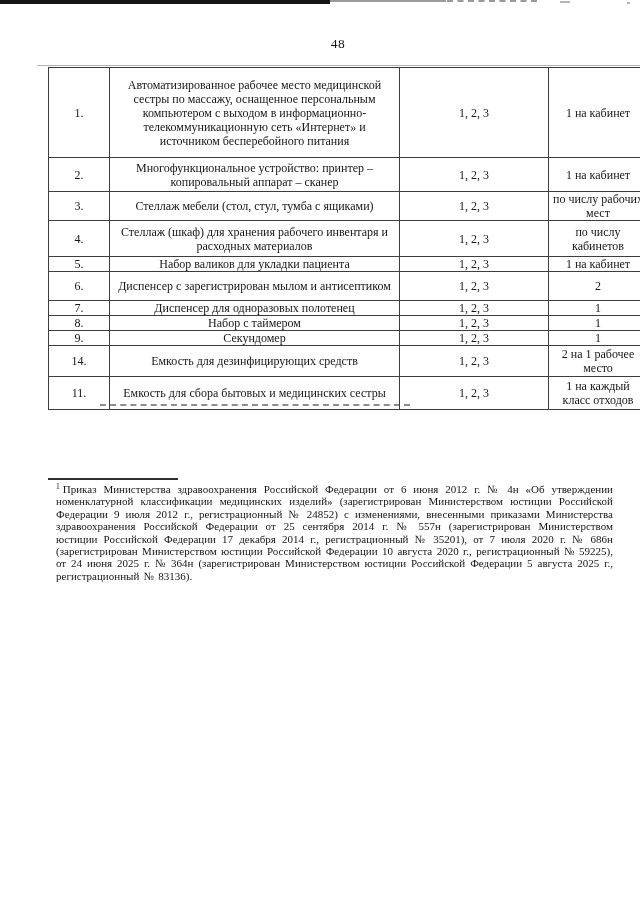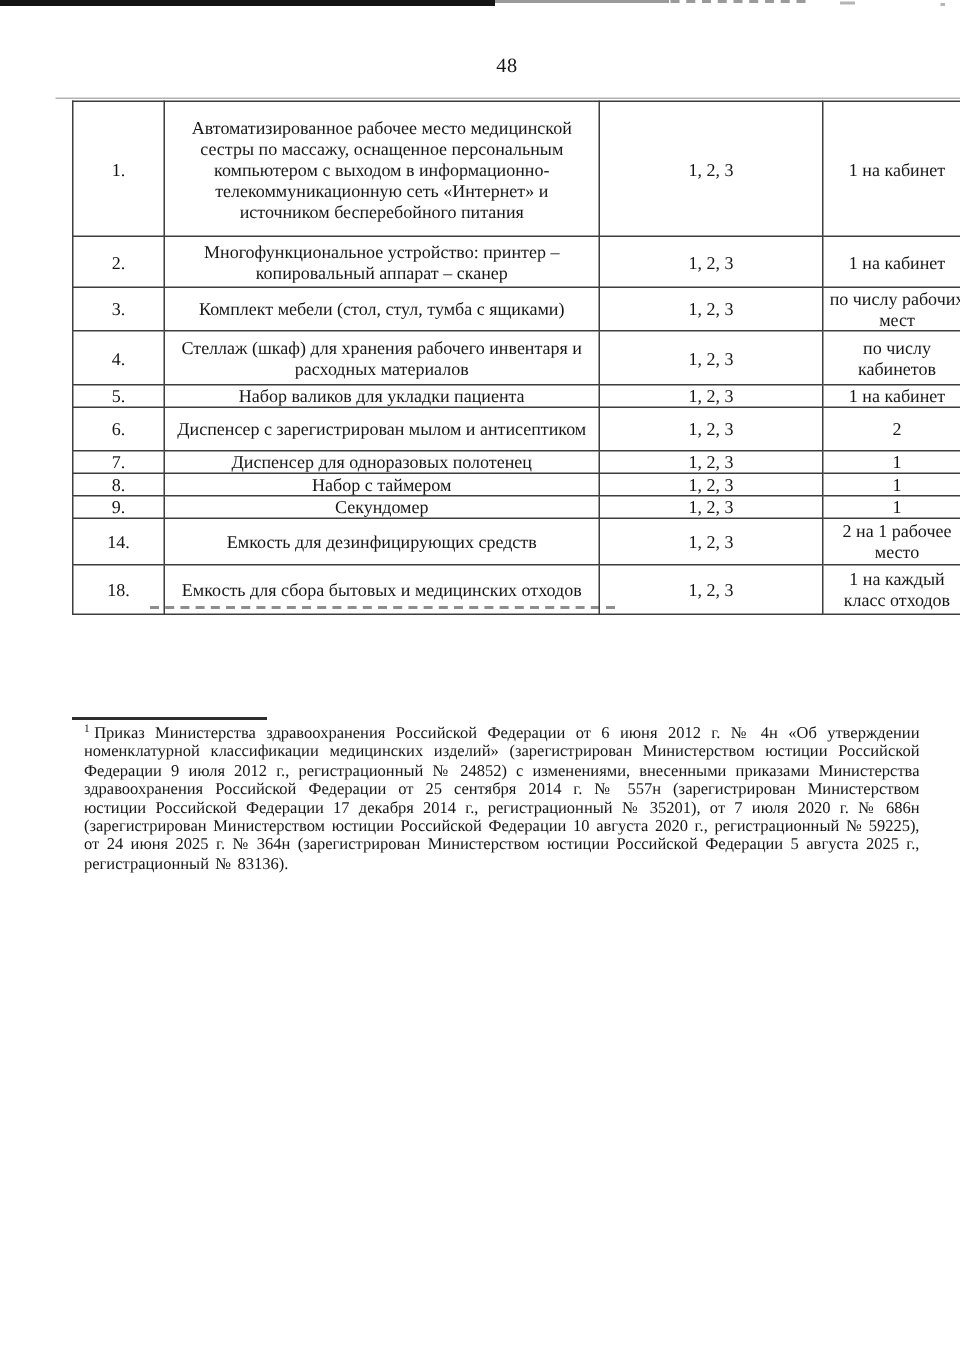--- a/index.html
+++ b/index.html
@@ -98,21 +98,21 @@
         <td class="c-qty">1 на кабинет</td>
       </tr>
       <tr class="r2">
         <td class="c-num">2.</td>
         <td class="c-name">Многофункциональное устройство: принтер – копировальный аппарат – сканер</td>
         <td class="c-levels">1, 2, 3</td>
         <td class="c-qty">1 на кабинет</td>
       </tr>
       <tr class="r3">
         <td class="c-num">3.</td>
-        <td class="c-name">Комплект мебели (стол, стул, тумба с ящиками)</td>
+        <td class="c-name">Стеллаж мебели (стол, стул, тумба с ящиками)</td>
         <td class="c-levels">1, 2, 3</td>
         <td class="c-qty">по числу рабочих мест</td>
       </tr>
       <tr class="r4">
         <td class="c-num">4.</td>
         <td class="c-name">Стеллаж (шкаф) для хранения рабочего инвентаря и расходных материалов</td>
         <td class="c-levels">1, 2, 3</td>
         <td class="c-qty">по числу кабинетов</td>
       </tr>
       <tr class="r5">
@@ -145,22 +145,22 @@
         <td class="c-levels">1, 2, 3</td>
         <td class="c-qty">1</td>
       </tr>
       <tr class="r10">
         <td class="c-num">14.</td>
         <td class="c-name">Емкость для дезинфицирующих средств</td>
         <td class="c-levels">1, 2, 3</td>
         <td class="c-qty">2 на 1 рабочее место</td>
       </tr>
       <tr class="r11">
-        <td class="c-num">18.</td>
-        <td class="c-name">Емкость для сбора бытовых и медицинских отходов</td>
+        <td class="c-num">11.</td>
+        <td class="c-name">Емкость для сбора бытовых и медицинских сестры</td>
         <td class="c-levels">1, 2, 3</td>
         <td class="c-qty">1 на каждый класс отходов</td>
       </tr>
     </tbody>
   </table>
 </div>
 
 <div class="abs footnote-rule"></div>
 <div class="abs footnote"><sup>1</sup><span>Приказ Министерства здравоохранения Российской Федерации от 6 июня 2012 г. № 4н «Об утверждении номенклатурной классификации медицинских изделий» (зарегистрирован Министерством юстиции Российской Федерации 9 июля 2012 г., регистрационный № 24852) с изменениями, внесенными приказами Министерства здравоохранения Российской Федерации от 25 сентября 2014 г. № 557н (зарегистрирован Министерством юстиции Российской Федерации 17 декабря 2014 г., регистрационный № 35201), от 7 июля 2020 г. № 686н (зарегистрирован Министерством юстиции Российской Федерации 10 августа 2020 г., регистрационный № 59225), от 24 июня 2025 г. № 364н (зарегистрирован Министерством юстиции Российской Федерации 5 августа 2025 г., регистрационный № 83136).</span></div>
 

